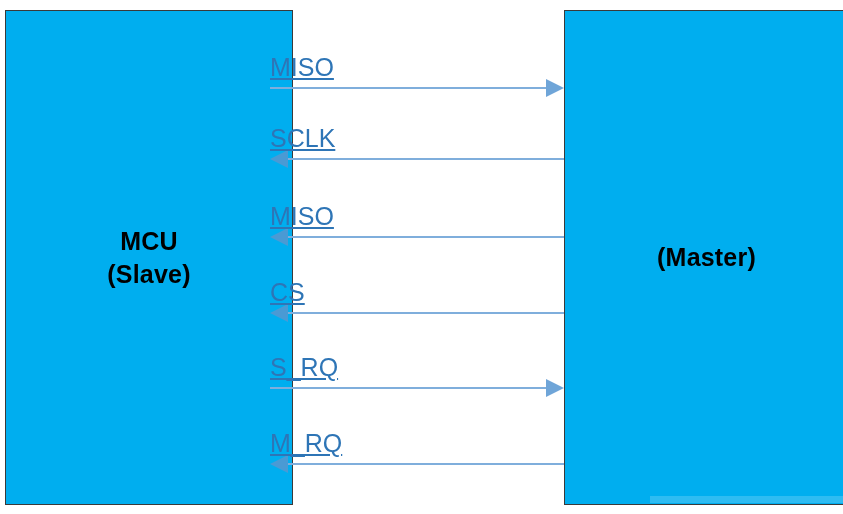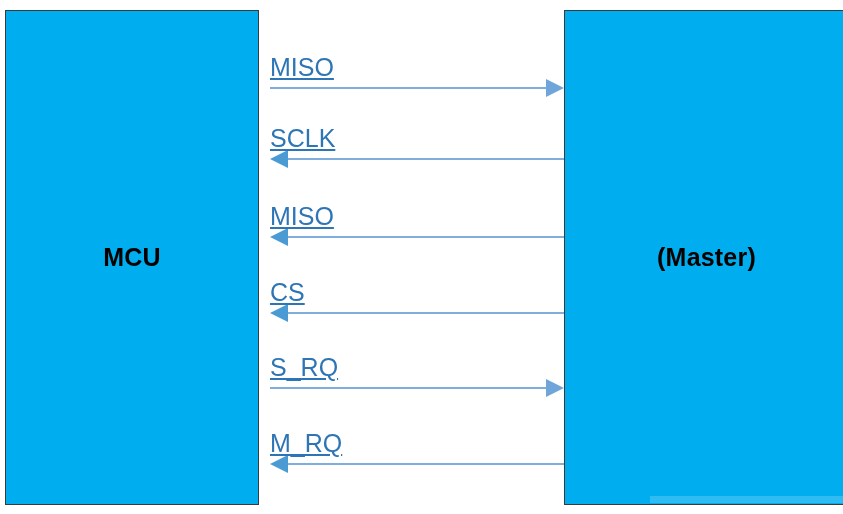--- a/index.html
+++ b/index.html
@@ -38,21 +38,21 @@
   }
   .node .node-line {
     display: block;
     text-align: center;
     white-space: nowrap;
   }
 
   #node-mcu {
     left: 5px;
     top: 10px;
-    width: 254px;
+    width: 288px;
     height: 495px;
   }
   #node-nad {
     left: 564px;
     top: 10px;
     width: 285px;   
     height: 495px;
   }
 
   
@@ -118,20 +118,21 @@
     pointer-events: none;
   }
 </style>
 </head>
 <body>
 
 <div id="canvas">
 
   <div class="node" id="node-mcu">
     <span class="node-line">MCU</span>
+    <span class="node-line">(Slave)</span>
   </div>
 
   <div class="node" id="node-nad">
     <span class="node-line">(Master)</span>
   </div>
 
   <div class="signal dir-right" style="top:88px">
     <div class="shaft"></div>
     <div class="head"></div>
     <div class="signal-label">MISO</div>

